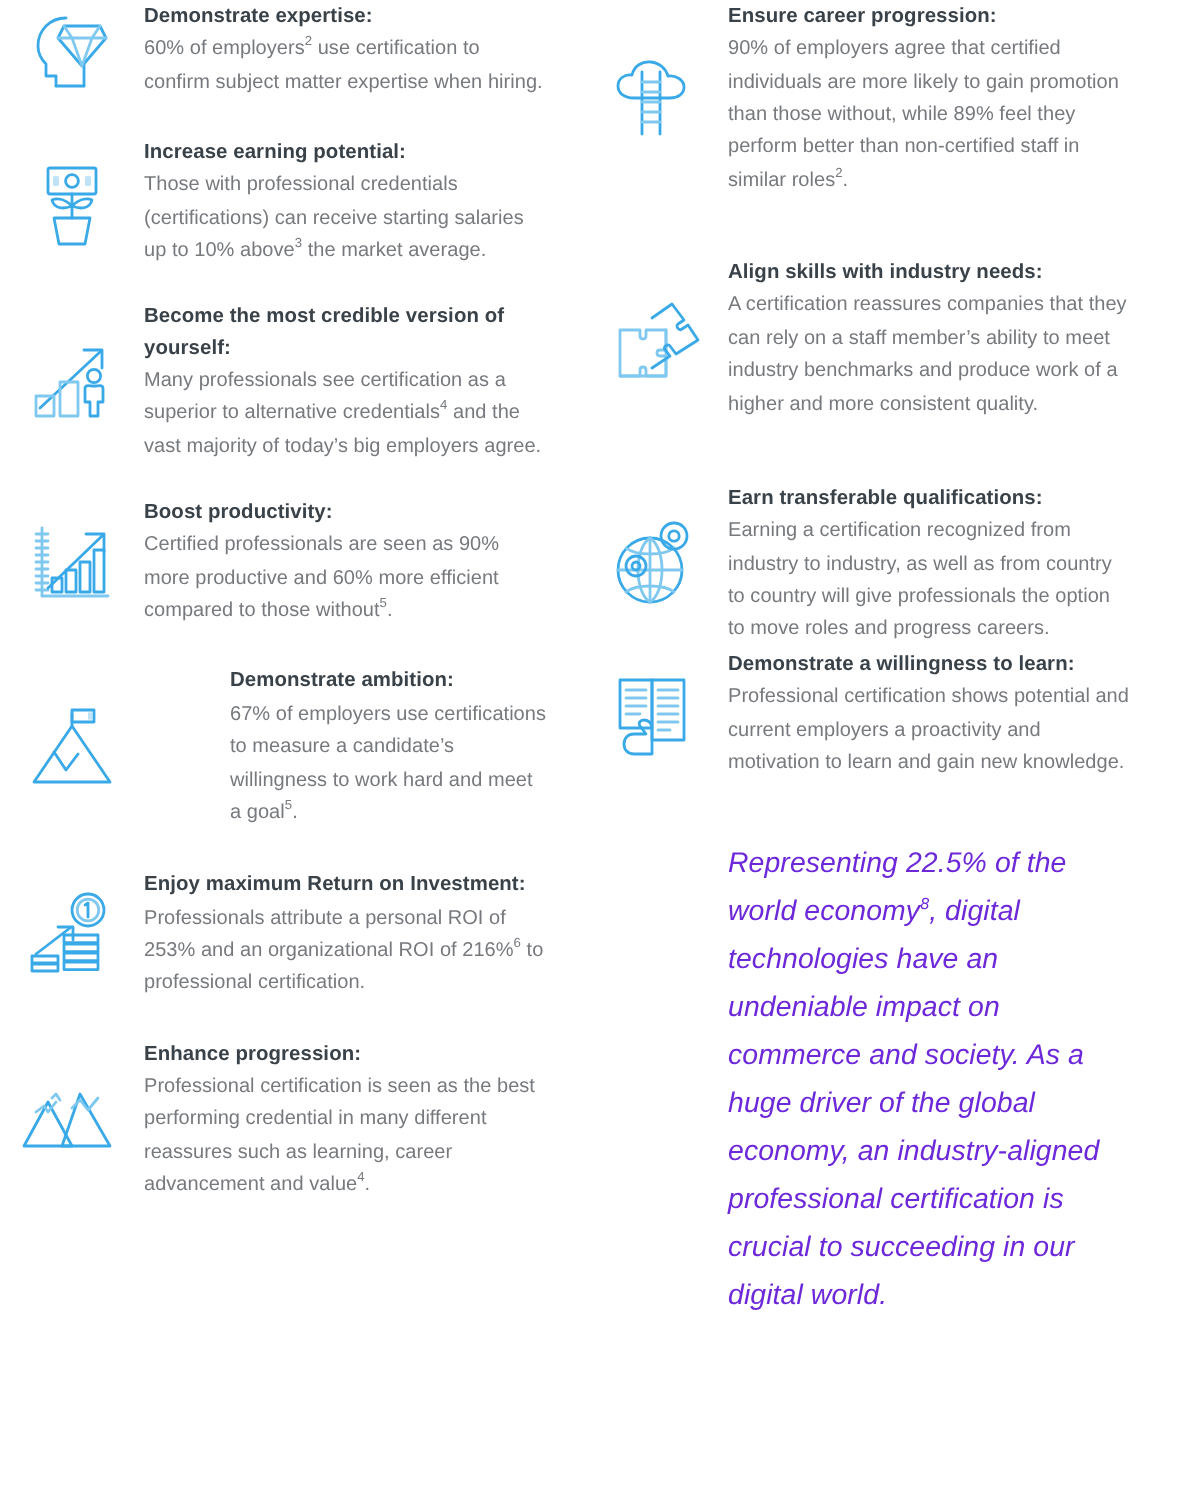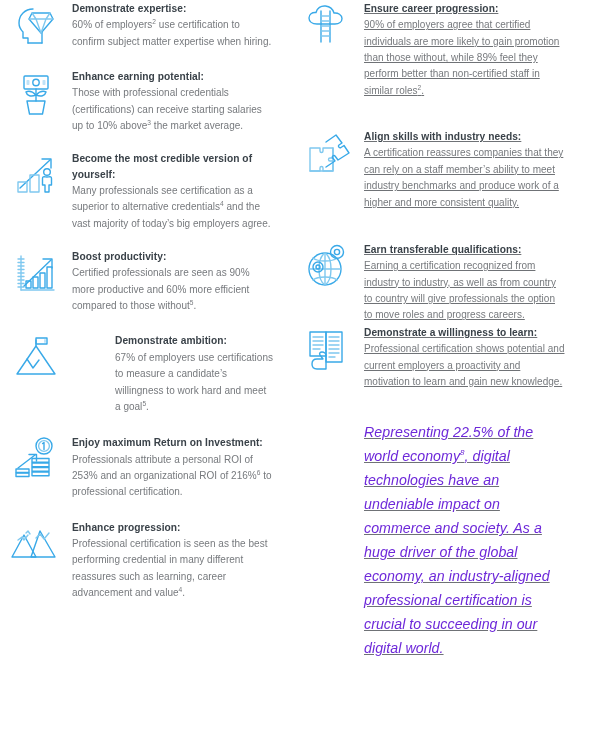--- a/index.html
+++ b/index.html
@@ -20,26 +20,26 @@
     width: 595px;
     height: 748px;
     box-sizing: border-box;
   }
   .column {
     position: absolute;
     top: 0;
     width: 265px;
   }
   .col-left  { left: 8px; }
-  .col-right { left: 300px; text-decoration: underline; }
+  .col-right { left: 300px; }
 
   .benefit {
     position: relative;
     display: flex;
-    align-items: flex-start;
+    align-items: center;
     margin-bottom: 18px;
   }
   .benefit-icon {
     flex: 0 0 56px;
     width: 56px;
     height: 50px;
     margin-right: 8px;
     display: flex;
     align-items: flex-start;
     justify-content: center;
@@ -133,21 +133,21 @@
           <circle class="ic-line" cx="24" cy="12.5" r="3.2"></circle>
           <rect class="ic-fill-lt" x="14.5" y="10" width="3" height="5" rx="0.8"></rect>
           <rect class="ic-fill-lt" x="30.5" y="10" width="3" height="5" rx="0.8"></rect>
           <path class="ic-line" d="M24 19 L24 31"></path>
           <path class="ic-line" d="M24 25 C20 21 16 21 14 22 C15 26 19 27 24 25 Z"></path>
           <path class="ic-line" d="M24 25 C28 21 32 21 34 22 C33 26 29 27 24 25 Z"></path>
           <path class="ic-line" d="M15 31 L33 31 L30.5 44 L17.5 44 Z"></path>
         </svg>
       </div>
       <div class="benefit-text">
-        <p class="benefit-title">Enhance earning potential:</p>
+        <p class="benefit-title">Increase earning potential:</p>
         <p class="benefit-body"><span>Those with professional credentials (certifications) can receive starting salaries up to 10% above</span><sup>3</sup><span> the market average.</span></p>
       </div>
     </div>
 
     <div class="benefit" style="margin-bottom:16px;">
       <div class="benefit-icon">
         <svg width="48" height="46" viewBox="0 0 48 46">
           <path class="ic-line" d="M8 36 L38 8"></path>
           <path class="ic-line" d="M30 7 L39 7 L39 16"></path>
           <rect class="ic-line-lt" x="6" y="30" width="9" height="10"></rect>

